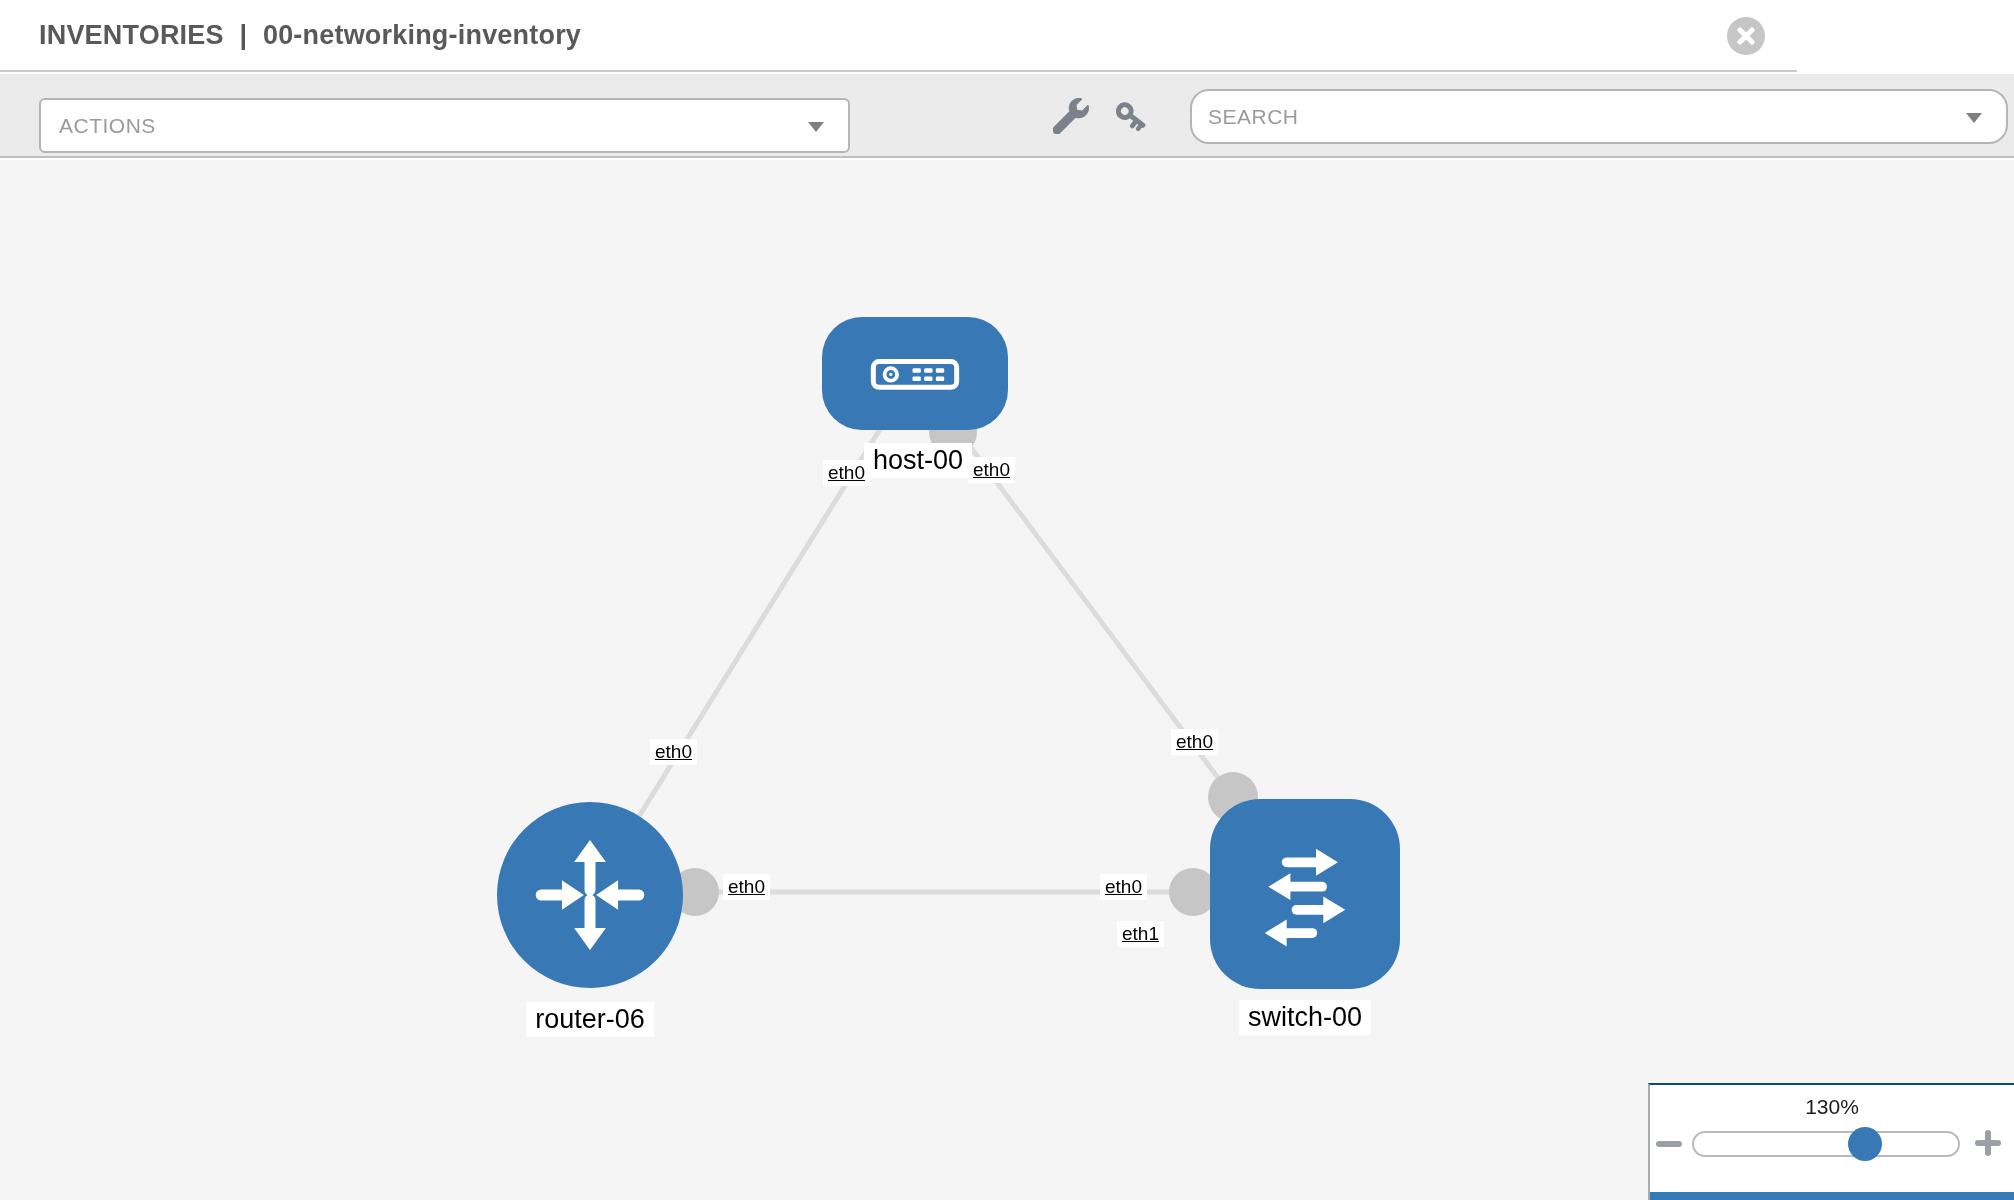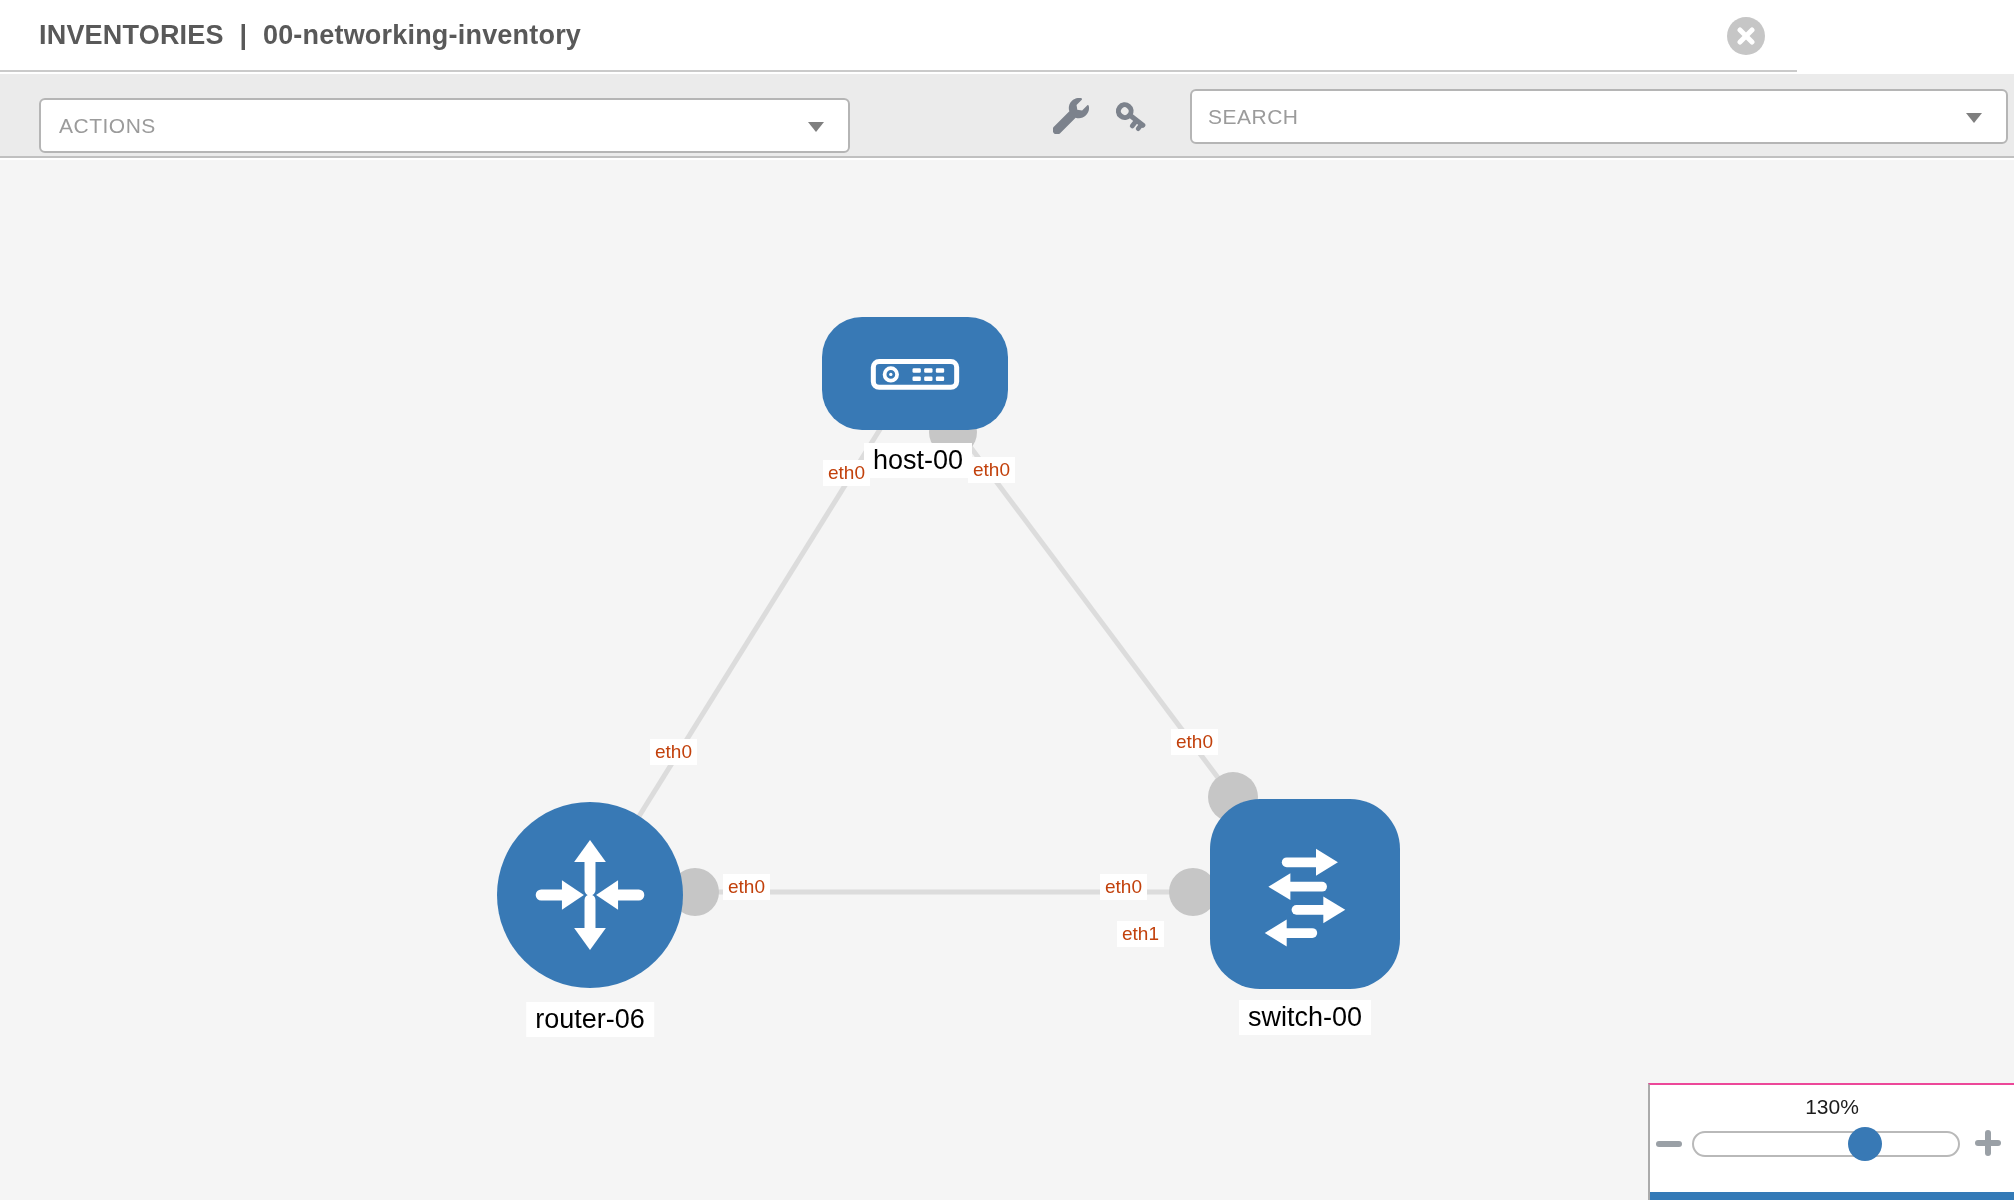--- a/index.html
+++ b/index.html
@@ -17,21 +17,21 @@
                border-radius:50%; background:#c6c6c6; display:flex;
                align-items:center; justify-content:center; cursor:pointer; }
 
   
   .toolbar { position:absolute; top:74px; left:0; width:2014px; height:84px;
              background:#ebebeb; border-bottom:2px solid #c0c0c0; }
   .select-box { position:absolute; top:15px; height:55px; background:#fff;
                 border:2px solid #b5b5b5; border-radius:6px; display:flex;
                 align-items:center; }
   .actions-box { left:39px; width:811px;margin-top:9px; }
-  .search-box  { left:1190px; width:818px; }
+  .search-box  { left:1190px; width:818px;border-radius:19px; }
   .select-label { font-size:21px; color:#9b9b9b; padding-left:18px; letter-spacing:0.5px; }
   .search-input { border:none; outline:none; background:transparent; flex:1;
                   font-size:21px; color:#555; padding-left:16px;
                   font-family:"Liberation Sans","DejaVu Sans",sans-serif; }
   .search-input::placeholder { color:#9b9b9b; letter-spacing:0.5px; }
   .caret { position:absolute; right:24px; top:50%; margin-top:-4px; width:0; height:0;
            border-left:8px solid transparent; border-right:8px solid transparent;
            border-top:10px solid #7f7f7f; }
   .tool-icon-btn { position:absolute; top:22px; width:42px; height:42px; border:none;
                    background:transparent; cursor:pointer; }
@@ -42,25 +42,25 @@
   .canvas { position:absolute; top:160px; left:0; width:2014px; height:1040px;
             background:#f5f5f5; }
   .links-layer { position:absolute; top:0; left:0; width:2014px; height:1040px; }
   .node { position:absolute; background:#3879b5; display:flex; align-items:center;
           justify-content:center; cursor:pointer; z-index:2; }
   .node-host   { left:822px; top:157px;  width:186px; height:113px; border-radius:40px; }
   .node-router { left:497px; top:642px;  width:186px; height:186px; border-radius:50%; }
   .node-switch { left:1210px; top:639px; width:190px; height:190px; border-radius:50px; }
   .chip { position:absolute; background:#fff; color:#000000; z-index:3; white-space:nowrap; }
   .node-chip { font-size:27px; padding:2px 9px; transform:translateX(-50%); }
-  .eth-chip  { font-size:19px; padding:2px 5px; color:#c2410c; }
+  .eth-chip  { font-size:19px; padding:2px 5px; color:#000000;text-decoration:underline; }
 
   
   .zoom-panel { position:absolute; left:1648px; top:1083px; width:366px; height:117px;
-                background:#fff; border-left:2px solid #ababab; border-top:2px solid #ec4899; }
+                background:#fff; border-left:2px solid #ababab; border-top:2px solid #0c4a6e; }
   .zoom-level { position:absolute; top:10px; left:0; width:100%; text-align:center;
                 font-size:21px; color:#1c1c1c; }
   .zoom-minus, .zoom-plus { position:absolute; background:transparent; border:none; cursor:pointer; }
   .zoom-minus { left:4px;  top:48px; width:30px; height:24px; }
   .zoom-plus  { left:322px; top:43px; width:32px; height:32px; }
   .zoom-track { position:absolute; left:42px; top:46px; width:268px; height:26px;
                 background:#fff; border:2px solid #b9b9b9; border-radius:13px; cursor:pointer; }
   .zoom-knob  { position:absolute; left:198px; top:42px; width:34px; height:34px;
                 border-radius:50%; background:#3879b5; cursor:grab; }
   .zoom-accent { position:absolute; left:0; bottom:0; width:100%; height:8px; background:#337ab7; }

